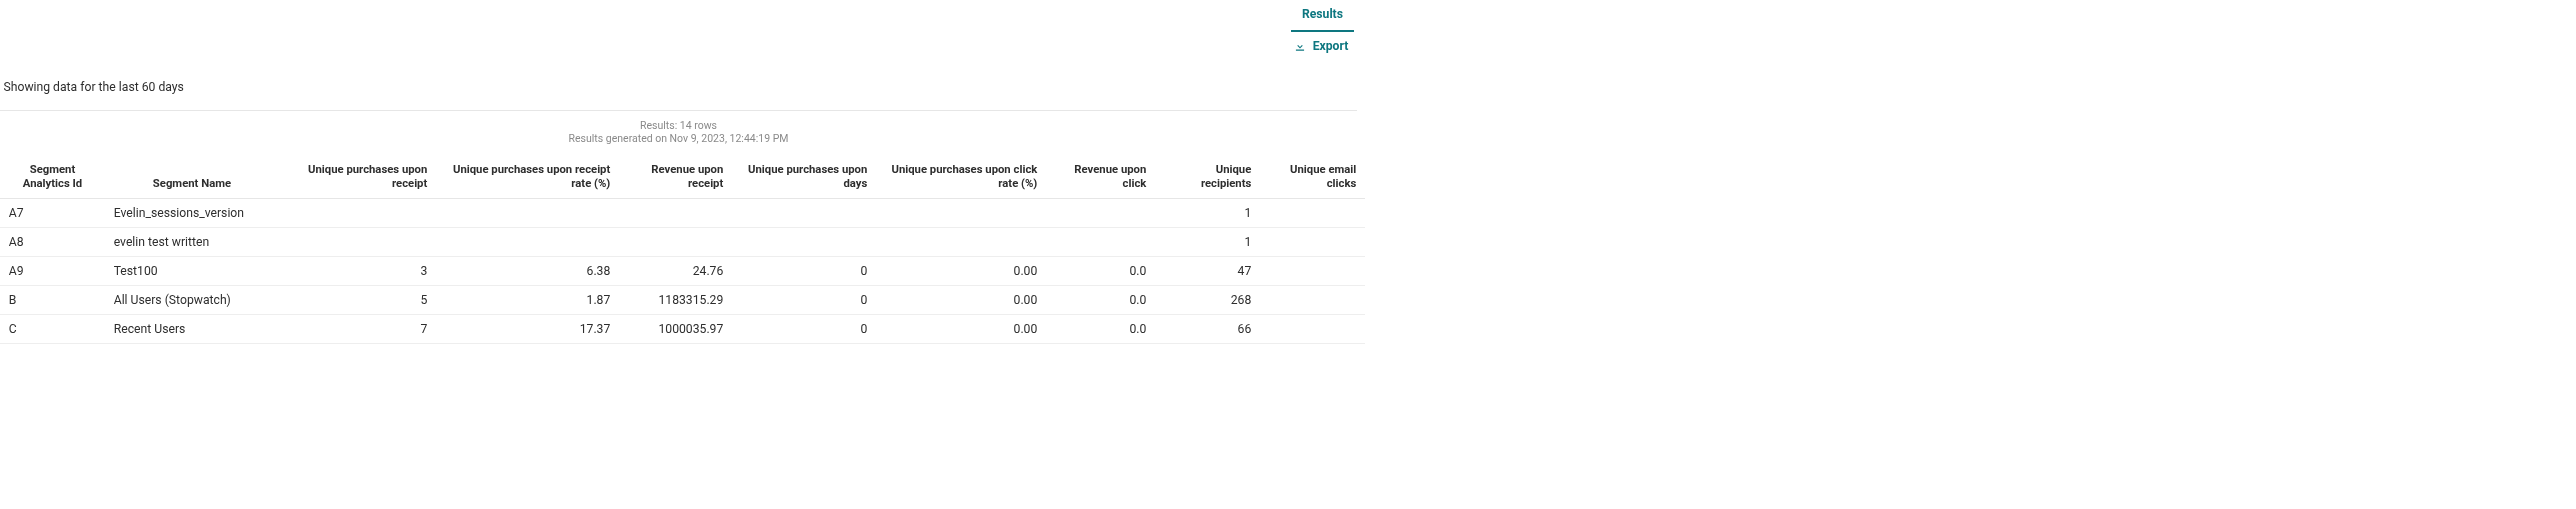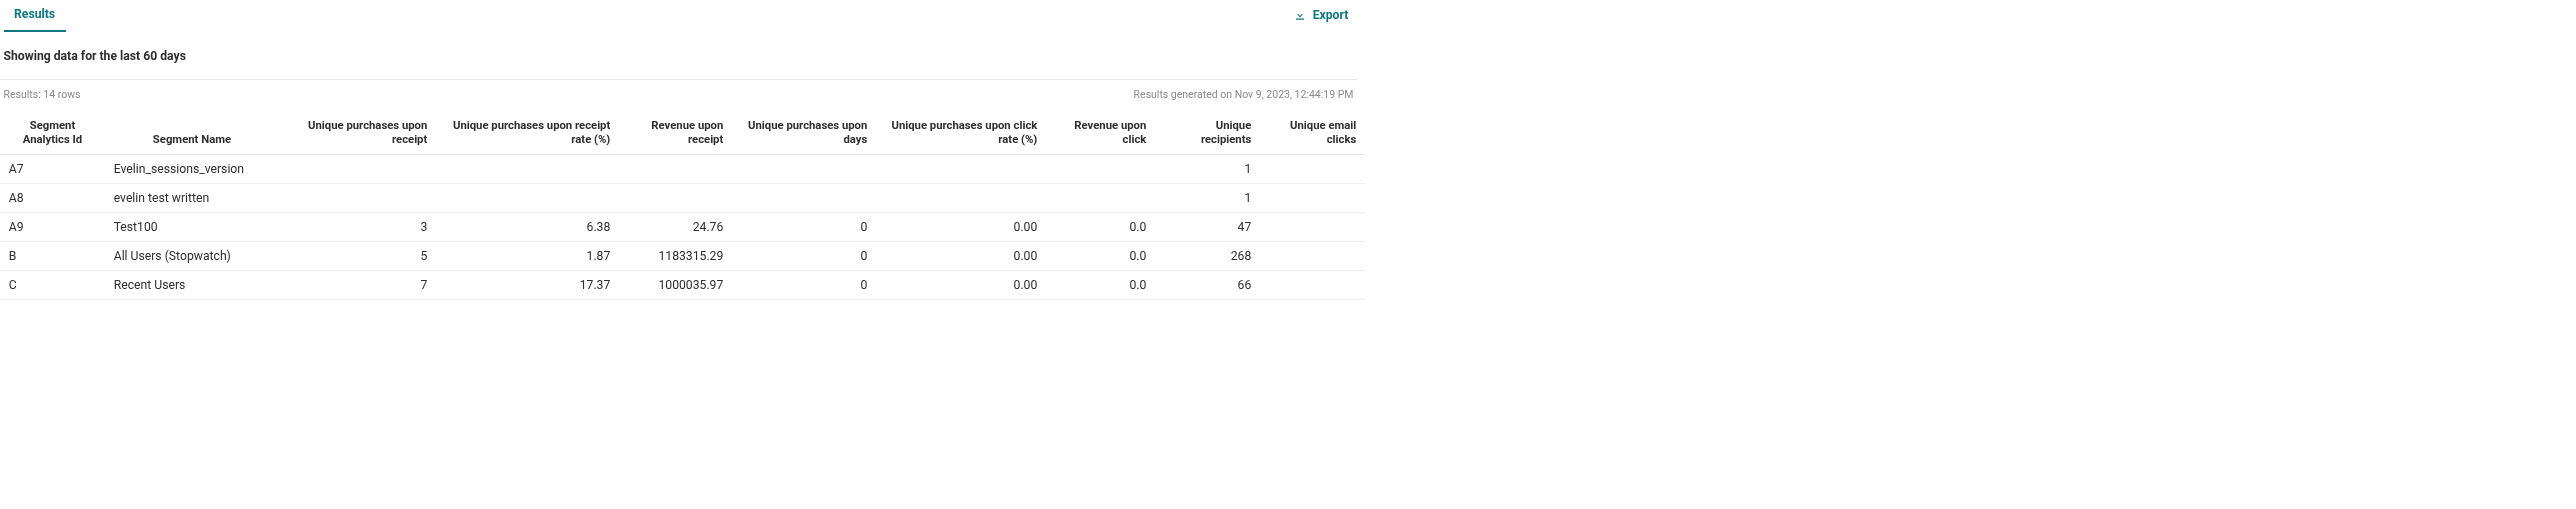--- a/index.html
+++ b/index.html
@@ -12,20 +12,21 @@
     font-size: 12.2px;
   }
   .container { width: 1357px; }
 
   
   .tabbar {
     display: flex;
     align-items: flex-end;
     justify-content: space-between;
     padding: 0 3.5px;
+    flex-direction: column;
   }
   .tabs { display: flex; }
   .tab {
     padding: 7px 10.5px 8.7px 10.5px;
     font-weight: 700;
     font-size: 12.2px;
     color: #0E7780;
     border-bottom: 2.6px solid #0E7780;
     cursor: pointer;
   }
@@ -35,35 +36,36 @@
     gap: 5.2px;
     color: #0E7780;
     font-weight: 700;
     font-size: 12.2px;
     cursor: pointer;
     padding: 7px 5.2px;
   }
   .export svg { width: 14px; height: 14px; fill: #0E7780; }
 
   .subtitle {
-    font-weight: 700;
+    font-weight: 400;
     font-size: 12.2px;
     color: #2e2e2e;
     padding: 17.4px 3.5px 15.7px 3.5px;
   }
 
   .divider { border-top: 0.9px solid #e6e6e6; }
 
   .meta-row {
     display: flex;
     justify-content: space-between;
     align-items: center;
     padding: 8.7px 3.5px 10.5px 3.5px;
     font-size: 10.5px;
     color: #8a8a8a;
+    flex-direction: column;
   }
 
   table {
     width: 100%;
     border-collapse: collapse;
     table-layout: fixed;
   }
   thead th {
     text-align: right;
     font-weight: 700;

